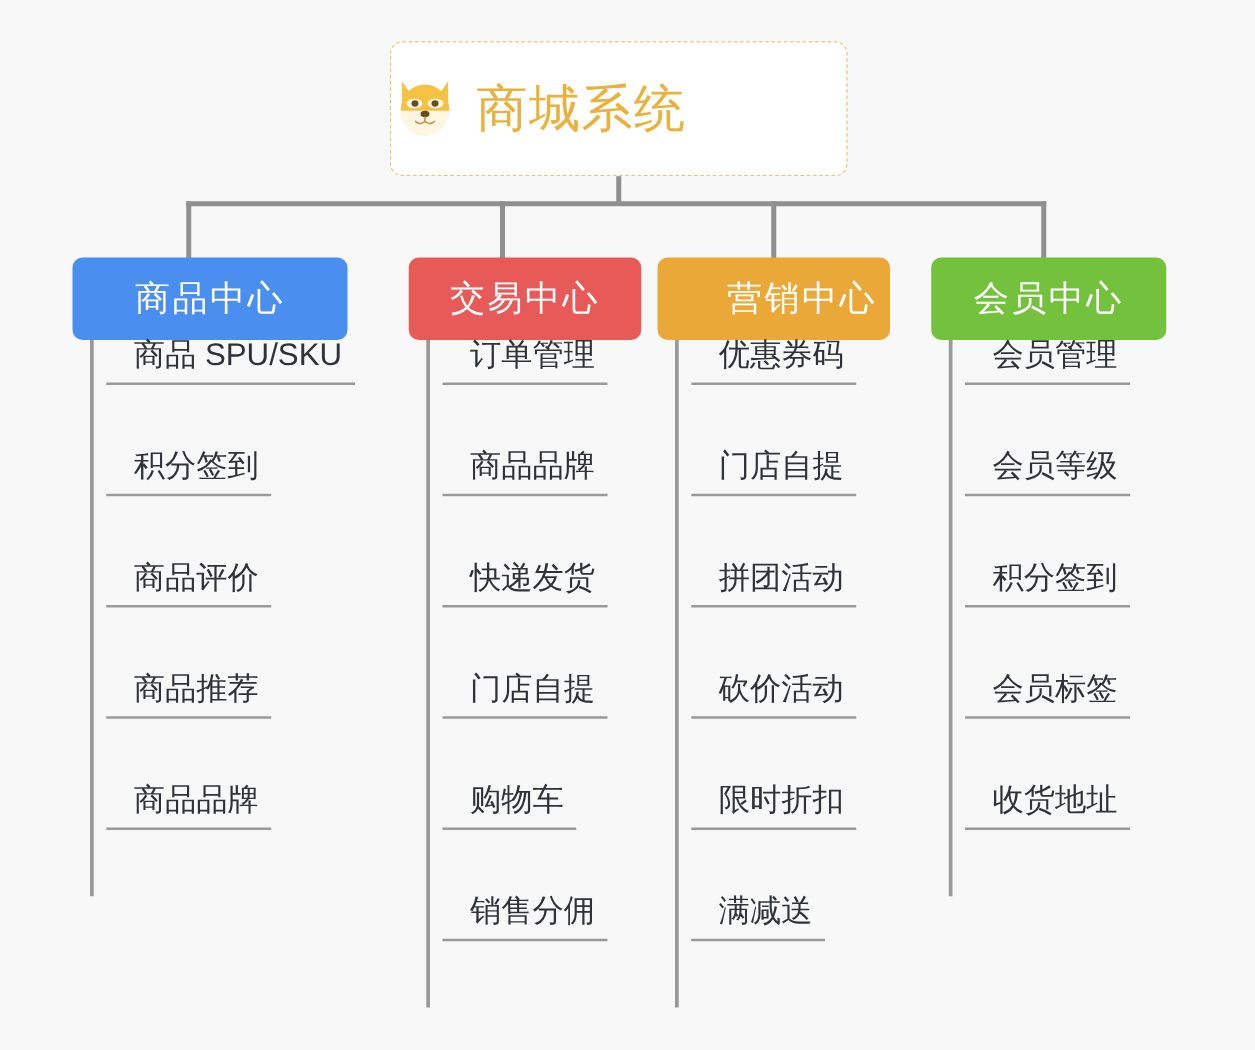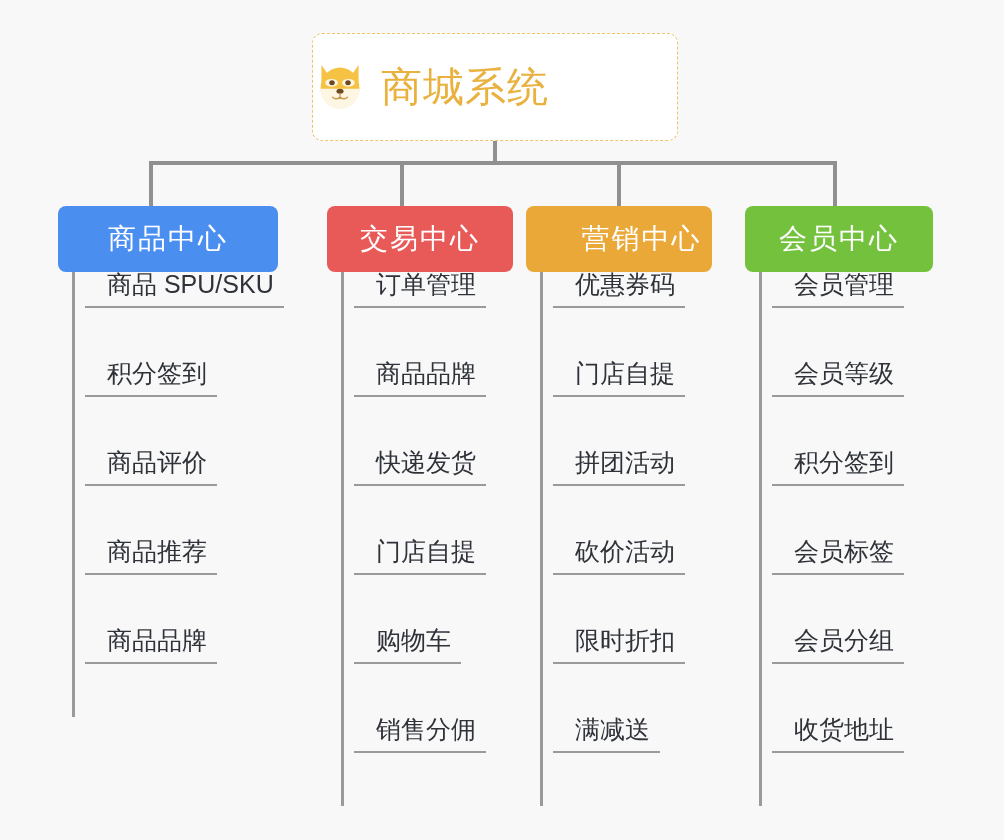--- a/index.html
+++ b/index.html
@@ -243,21 +243,18 @@
       <div class="leaf">
           <span class="leaf-label">会员等级</span>
         </div>
       <div class="leaf">
           <span class="leaf-label">积分签到</span>
         </div>
       <div class="leaf">
           <span class="leaf-label">会员标签</span>
         </div>
       <div class="leaf">
-          <span class="leaf-label">会员分组</span>
-        </div>
-      <div class="leaf">
           <span class="leaf-label">收货地址</span>
         </div>
     </div>
   </div>
 
 </div>
 
 </body></html>

